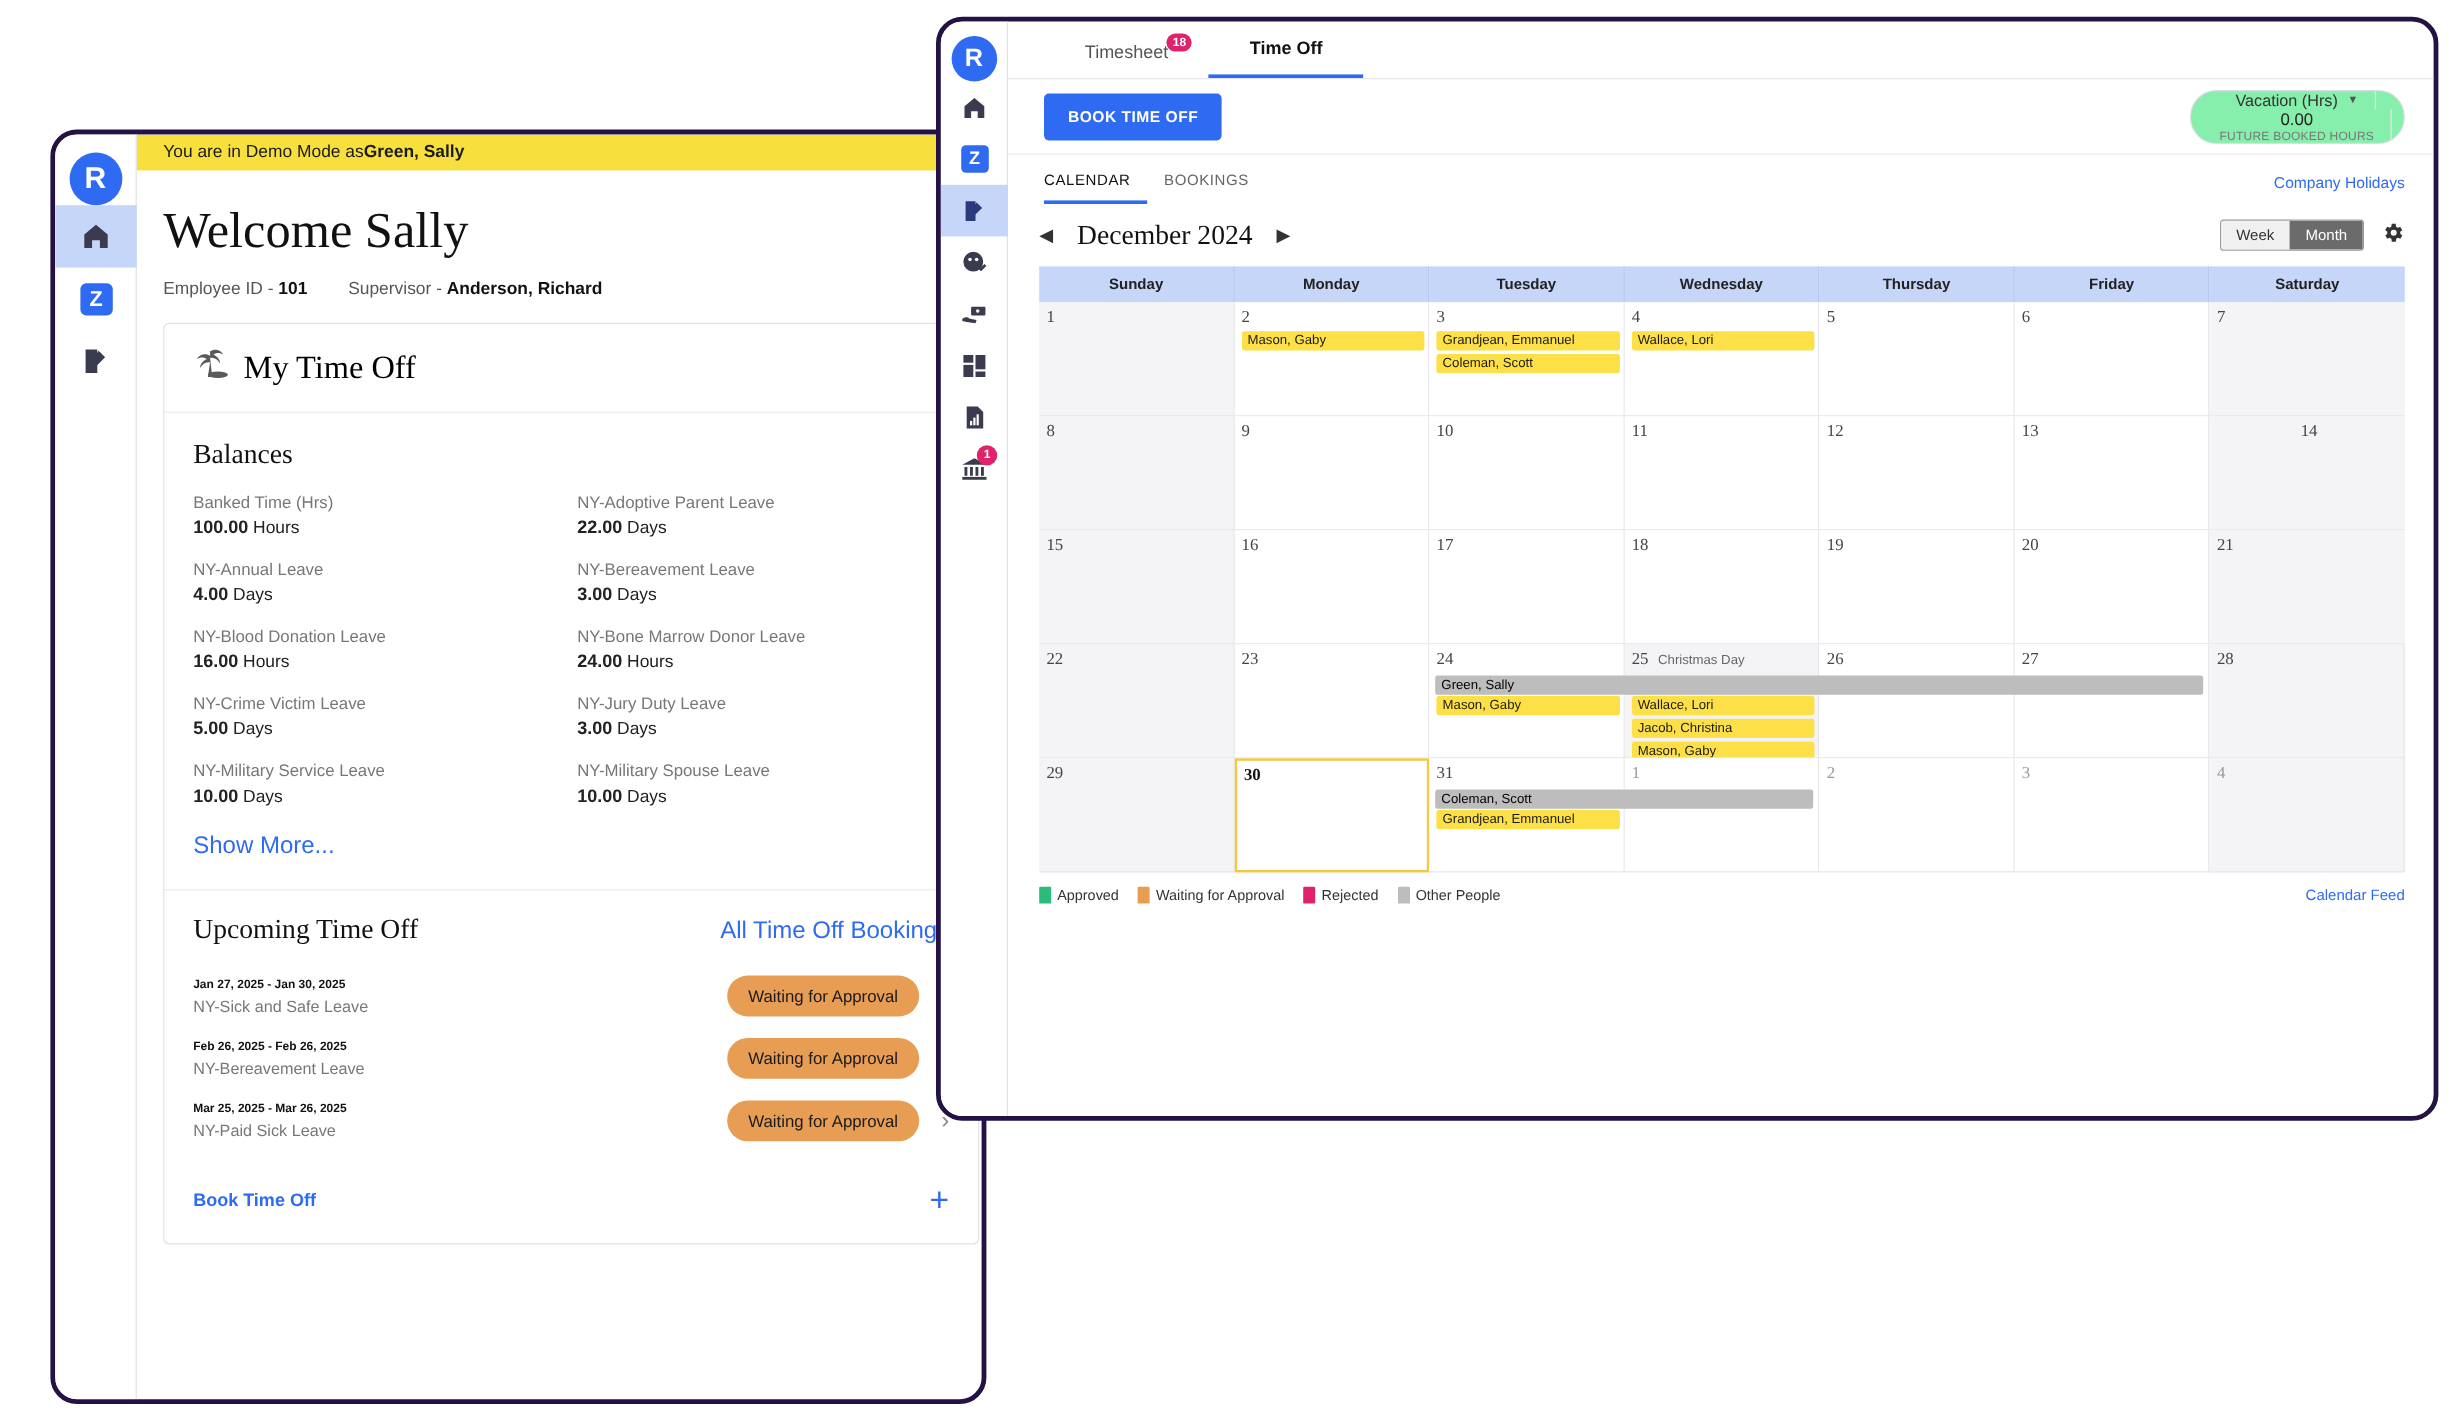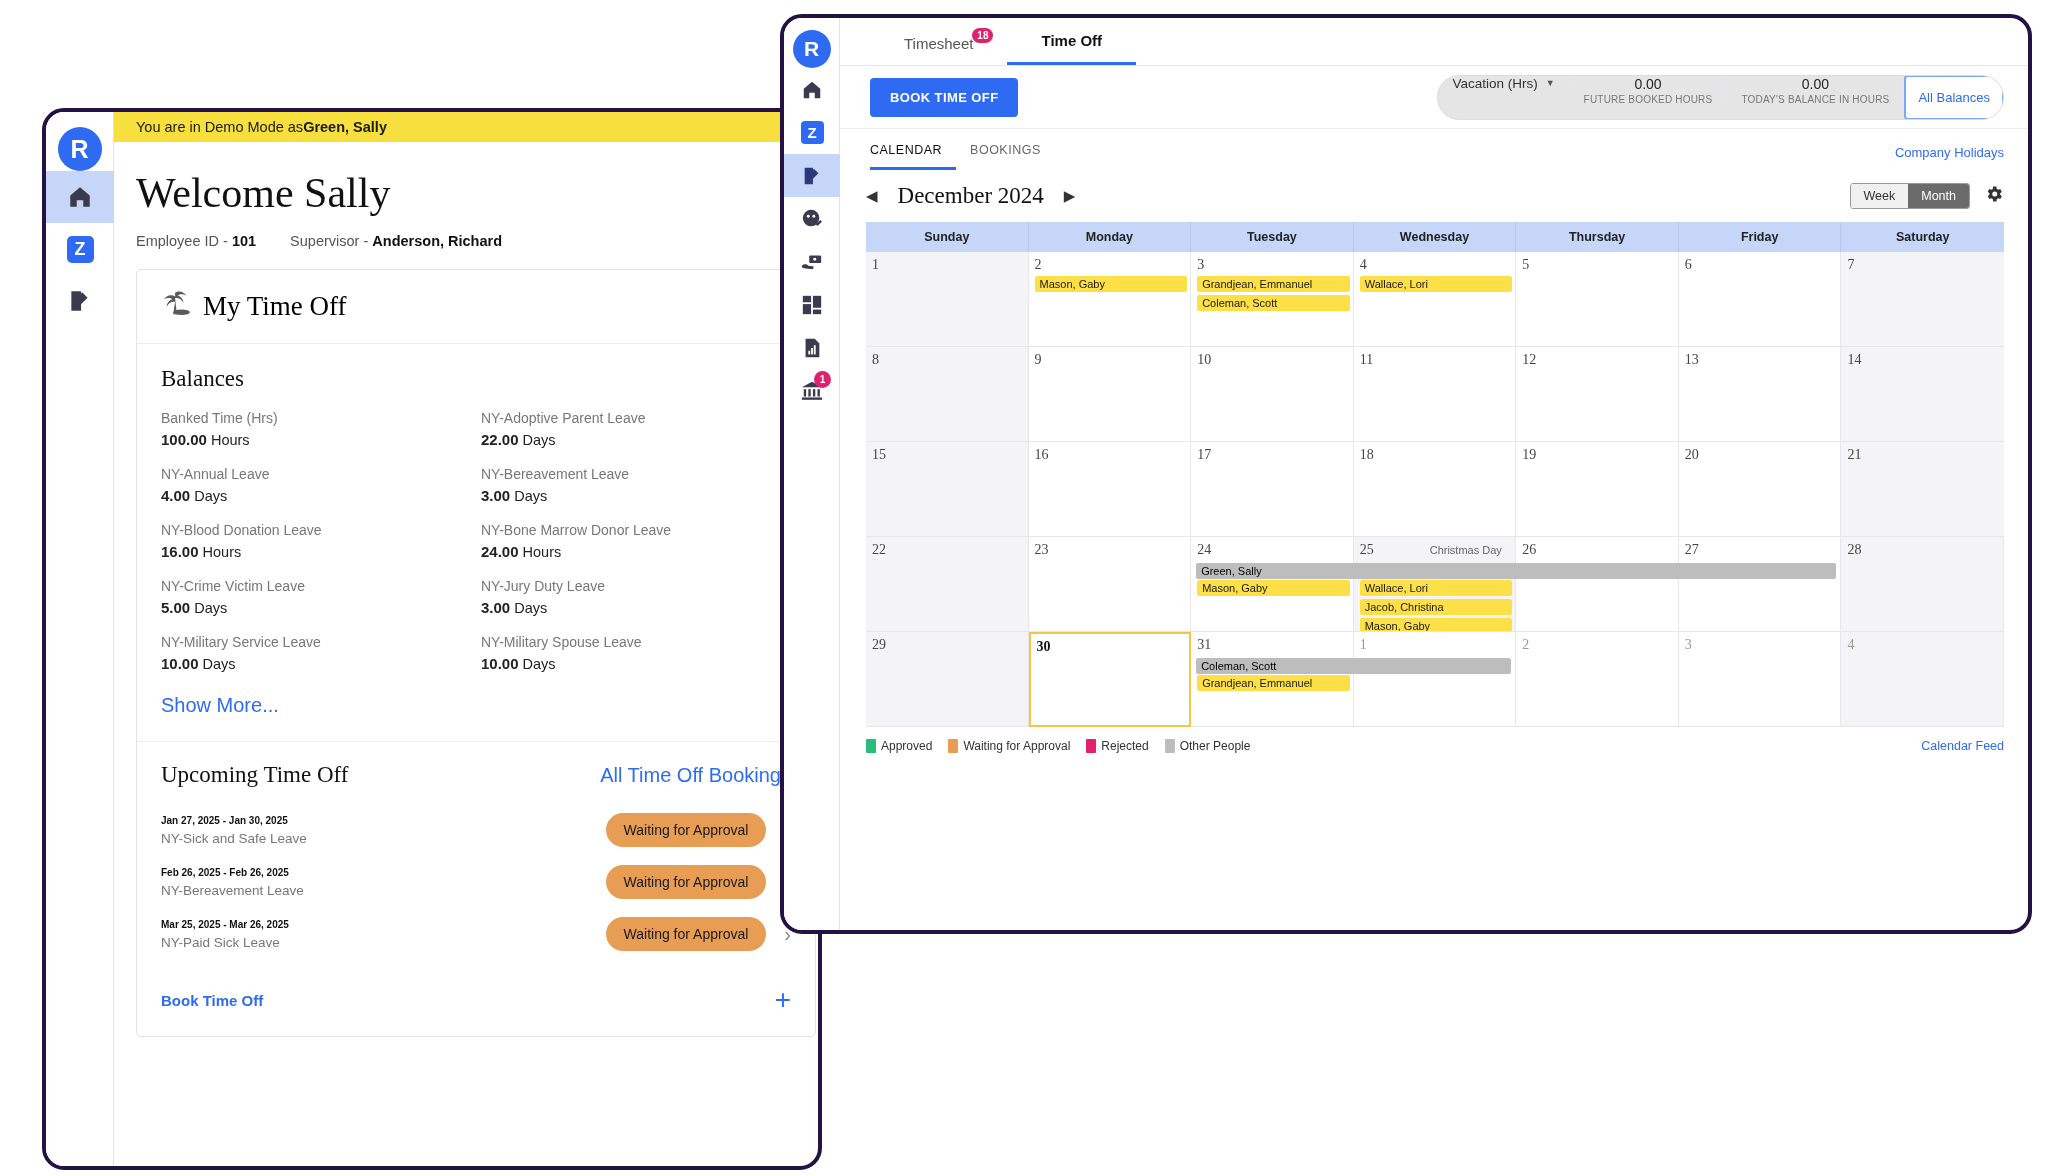--- a/index.html
+++ b/index.html
@@ -147,22 +147,22 @@
   .toolbar {
     height: 62px; display: flex; align-items: center;
     padding: 0 24px 0 30px; justify-content: space-between;
   }
   .btn-primary {
     background: #2f6bf2; color: #fff; border: none; border-radius: 4px;
     padding: 12px 20px; font-size: 13px; font-weight: bold;
     letter-spacing: .4px; cursor: pointer;
   }
   .bal-widget {
-    display: flex; align-items: flex-start; border: 1px solid #dcdce4;
-    border-radius: 22px; overflow: hidden; height: 45px; background: #e5e5e5;
+    display: flex; align-items: center; border: 1px solid #dcdce4;
+    border-radius: 22px; overflow: hidden; height: 45px; background: #86efac; flex-direction: column;
   }
   .bw-cell {
     display: flex; flex-direction: column; align-items: center;
     justify-content: center; padding: 0 14px; border-right: 1px solid #e6e6ec;
   }
   .bw-cell:last-child { border-right: none; }
   .bw-sel { flex-direction: row; gap: 8px; font-size: 13.5px; color: #333; }
   .bw-num { font-size: 14px; color: #222; }
   .bw-lbl { font-size: 10px; color: #777; letter-spacing: .2px; margin-top: 2px; }
   .bw-all {
@@ -595,21 +595,21 @@
                 <div style="display: flex; align-items: baseline;">
                   <span class="daynum">12</span>
                 </div>
               </div>
               <div class="cell">
                 <div style="display: flex; align-items: baseline;">
                   <span class="daynum">13</span>
                 </div>
               </div>
               <div class="cell dim">
-                <div style="display: flex; align-items: baseline;">
+                <div style="display: flex; align-items: baseline; justify-content: center;">
                   <span class="daynum">14</span>
                 </div>
               </div>
             </div>
             <div class="cal-row" style="position: relative;">
               <div class="cell dim">
                 <div style="display: flex; align-items: baseline;">
                   <span class="daynum">15</span>
                 </div>
               </div>
@@ -656,21 +656,21 @@
                 </div>
               </div>
               <div class="cell">
                 <div style="display: flex; align-items: baseline;">
                   <span class="daynum">24</span>
                 </div>
                 <div class="ev" style="visibility: hidden;">-</div>
                 <div class="ev">Mason, Gaby</div>
               </div>
               <div class="cell dim">
-                <div style="display: flex; align-items: baseline; gap: 48px;">
+                <div style="display: flex; align-items: baseline;">
                   <span class="daynum">25</span>
                   <span class="holiday">Christmas Day</span>
                 </div>
                 <div class="ev" style="visibility: hidden;">-</div>
                 <div class="ev">Wallace, Lori</div>
                 <div class="ev">Jacob, Christina</div>
                 <div class="ev">Mason, Gaby</div>
               </div>
               <div class="cell">
                 <div style="display: flex; align-items: flex-end;">

